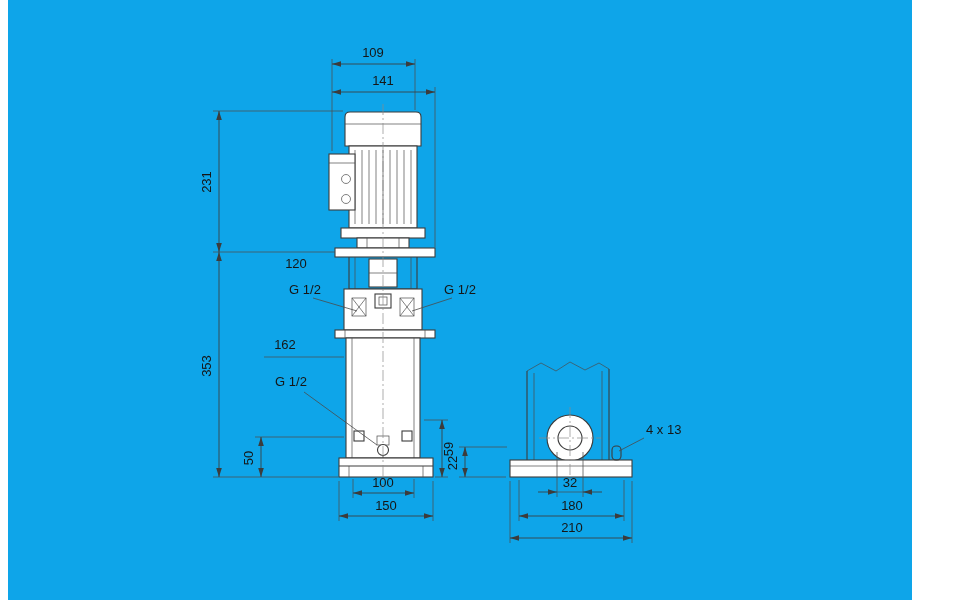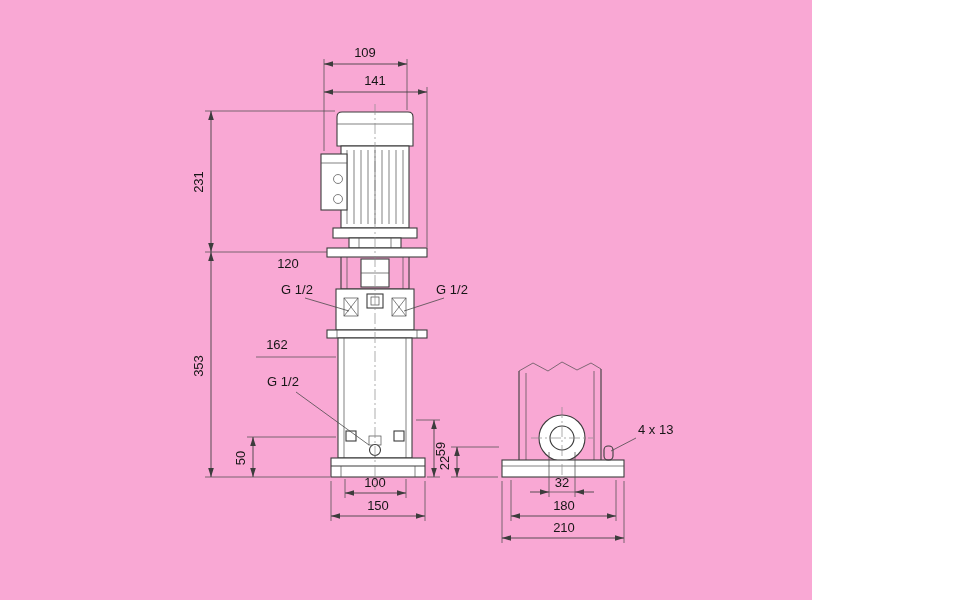--- a/index.html
+++ b/index.html
@@ -1,16 +1,16 @@
 <!DOCTYPE html>
 <html><head>
 <meta charset="utf-8">
 <style>
   html,body{margin:0;padding:0;background:#ffffff;}
-  .canvas{position:relative;width:812px;height:600px;background:#f9a8d4;overflow:hidden;}
+  .canvas{position:relative;width:904px;height:600px;background:#0ea5e9;overflow:hidden;margin-left:8px;}
   svg{display:block;}
   .ol  {fill:none;stroke:#3c3c3c;stroke-width:1.1;}
   .olf {fill:#ffffff;stroke:#3c3c3c;stroke-width:1.1;}
   .thin{fill:none;stroke:#4a4a4a;stroke-width:0.7;}
   .cl  {fill:none;stroke:#8a8a8a;stroke-width:0.7;stroke-dasharray:11 3 2 3;}
   .ext {fill:none;stroke:#4d4d4d;stroke-width:0.75;}
   .dim {fill:none;stroke:#3c3c3c;stroke-width:0.85;}
   .ldr {fill:none;stroke:#4a4a4a;stroke-width:0.8;}
   text {font-family:"Liberation Sans", sans-serif;font-size:13px;fill:#161616;}
   .tmid{text-anchor:middle;}

